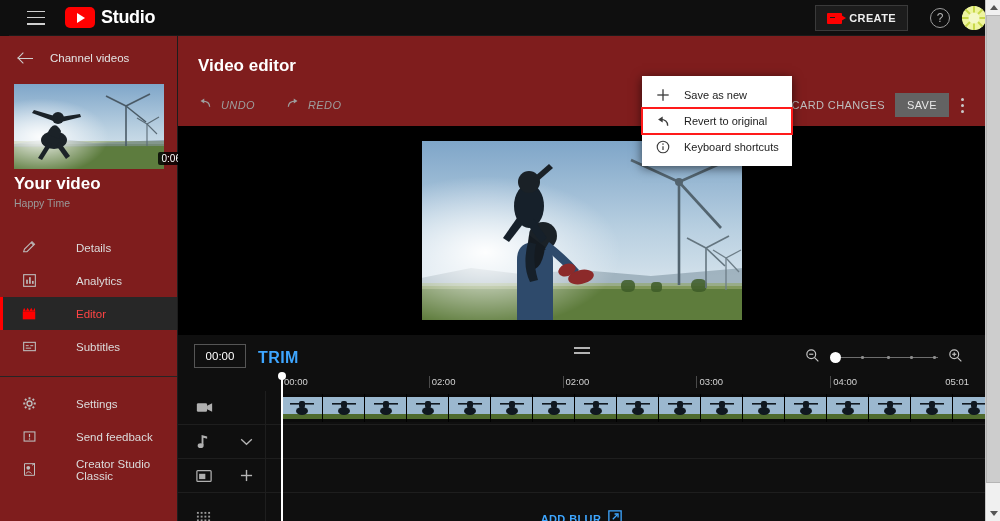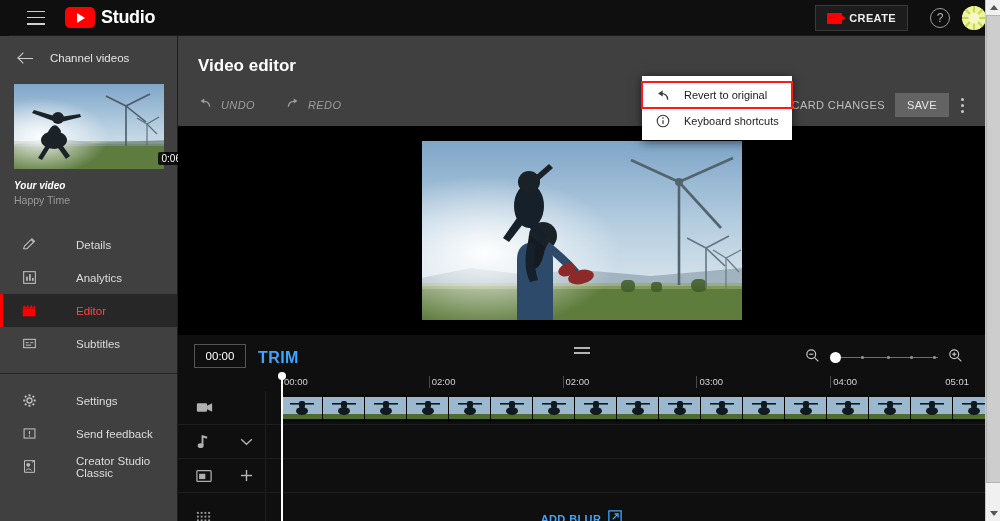--- a/index.html
+++ b/index.html
@@ -55,51 +55,51 @@
 
   .help-btn { position: absolute; right: 50px; top: 8px; width: 20px; height: 20px;
     border: 1.4px solid #9d9d9d; border-radius: 50%; color: #b5b5b5; font-size: 12px;
     display: flex; align-items: center; justify-content: center; cursor: pointer; }
 
   .avatar { position: absolute; right: 14px; top: 6px; width: 24px; height: 24px;
     border-radius: 50%; background: #e8f096; cursor: pointer; overflow: hidden; }
 
   
   .sidebar { position: absolute; top: 36px; left: 0; width: 178px; height: 485px;
-    background: #404040; border-right: 1px solid #1d1d1d; }
+    background: #7f1d1d; border-right: 1px solid #1d1d1d; }
   .back-row { display: flex; align-items: center; height: 44px; padding-left: 18px; cursor: pointer; }
   .back-arrow { width: 16px; height: 16px; position: relative; }
   .back-arrow::before { content: ""; position: absolute; left: 1px; top: 7.5px; width: 14px; height: 1.4px; background: #cfcfcf; }
   .back-arrow::after { content: ""; position: absolute; left: 1px; top: 4px; width: 7px; height: 7px;
     border-left: 1.4px solid #cfcfcf; border-bottom: 1.4px solid #cfcfcf; transform: rotate(45deg); }
   .back-label { color: #e4e4e4; font-size: 11.5px; margin-left: 16px; }
 
   .thumb-wrap { position: relative; margin: 4px 14px 0 14px; width: 175px; height: 85px;
     overflow: hidden; cursor: pointer; }
   .thumb-badge { position: absolute; right: 4px; bottom: 4px; background: rgba(0,0,0,0.82);
     color: #fff; font-size: 10px; padding: 1px 4px; border-radius: 2px; }
 
-  .vid-title { color: #fff; font-size: 10px; font-weight: bold; margin: 11px 0 0 14px; font-style: italic; }
+  .vid-title { color: #fff; font-size: 17px; font-weight: bold; margin: 5px 0 0 14px; }
   .vid-sub { color: #9a9a9a; font-size: 10.5px; margin: 3px 0 0 14px; }
 
   .nav { margin-top: 22px; }
   .nav-item { position: relative; display: flex; align-items: center; height: 33px;
     padding-left: 20px; cursor: pointer; gap: 20px; }
   .nav-item.active { background: #272727; }
   .nav-item.active::before { content: ""; position: absolute; left: 0; top: 0; bottom: 0;
     width: 3px; background: #ff0000; }
   .nav-ic { width: 18px; height: 18px; display: flex; align-items: center; justify-content: center;
     color: #bdbdbd; flex: 0 0 18px; }
   .nav-item.active .nav-ic { color: #ff0000; }
   .nav-label { color: #dcdcdc; font-size: 11.5px; margin-left: 18px; }
   .nav-item.active .nav-label { color: #ff4444; }
   .nav-divider { height: 1px; background: #252525; margin: 13px 0 10px 0; }
 
   
-  .main { position: absolute; top: 36px; left: 178px; width: 807px; height: 485px; background: #404040; }
+  .main { position: absolute; top: 36px; left: 178px; width: 807px; height: 485px; background: #7f1d1d; }
   .page-title { color: #fff; font-size: 17px; font-weight: bold; margin: 20px 0 0 20px; }
   .toolbar { display: flex; align-items: center; height: 34px; margin-top: 12px; position: relative; }
   .tool-btn { display: flex; align-items: center; cursor: pointer; gap: 8px; }
   .undo-btn { margin-left: 20px; }
   .redo-btn { margin-left: 30px; }
   .tool-label { color: #9e9e9e; font-size: 11px; letter-spacing: 0.4px; font-style: italic; }
 
   .discard-btn { position: absolute; right: 100px; color: #bdbdbd; font-size: 11px;
     letter-spacing: 0.4px; cursor: pointer; }
   .save-btn { position: absolute; right: 36px; width: 54px; height: 24px; background: #636363;
@@ -796,20 +796,29 @@
                 </svg>
             </span>
           </div>
         </div>
 
       </div>
     </div>
   </div>
 
   <div class="dropdown">
+    <div class="dd-item">
+      <span class="dd-ic">
+        <svg width="14" height="14" viewBox="0 0 16 16">
+            <line x1="8" y1="1.5" x2="8" y2="14.5" stroke="#3c3c3c" stroke-width="1.5"></line>
+            <line x1="1.5" y1="8" x2="14.5" y2="8" stroke="#3c3c3c" stroke-width="1.5"></line>
+          </svg>
+      </span>
+      <span class="dd-label">Save as new</span>
+    </div>
     <div class="dd-item highlighted">
       <span class="dd-ic">
         <svg width="15" height="13" viewBox="0 0 18 14">
             <path d="M14 12 q0 -7.5 -9 -7.5" fill="none" stroke="#3c3c3c" stroke-width="1.6"></path>
             <path d="M8 1 L2.5 4.6 L8 8.2 Z" fill="#3c3c3c"></path>
           </svg>
       </span>
       <span class="dd-label">Revert to original</span>
     </div>
     <div class="dd-item">

